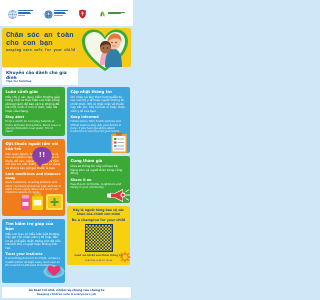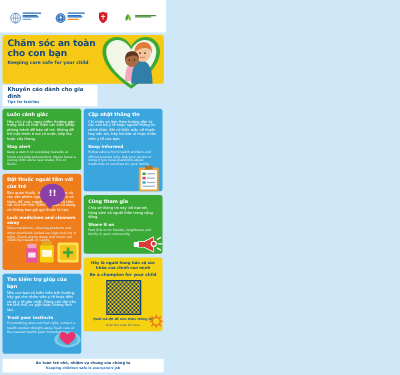--- a/index.html
+++ b/index.html
@@ -38,20 +38,21 @@
 
   
   .titleband{
     background:#f6c915;
     margin:2px 2px 0 2px;
     border-radius:2px;
     position:relative;
     padding:3px 4px 16px 4px;
     min-height:30px;
     box-sizing:border-box;
+    font-family:Liberation Mono, monospace;
   }
   .title-vi{
     font-size:7.2px;line-height:8px;font-weight:bold;color:#164a7d;
     letter-spacing:-0.1px;max-width:74px;
   }
   .title-en{
     font-size:3.6px;line-height:4.4px;font-weight:bold;color:#1d4f80;
     margin-top:1px;max-width:74px;
   }
   .heart-wrap{

